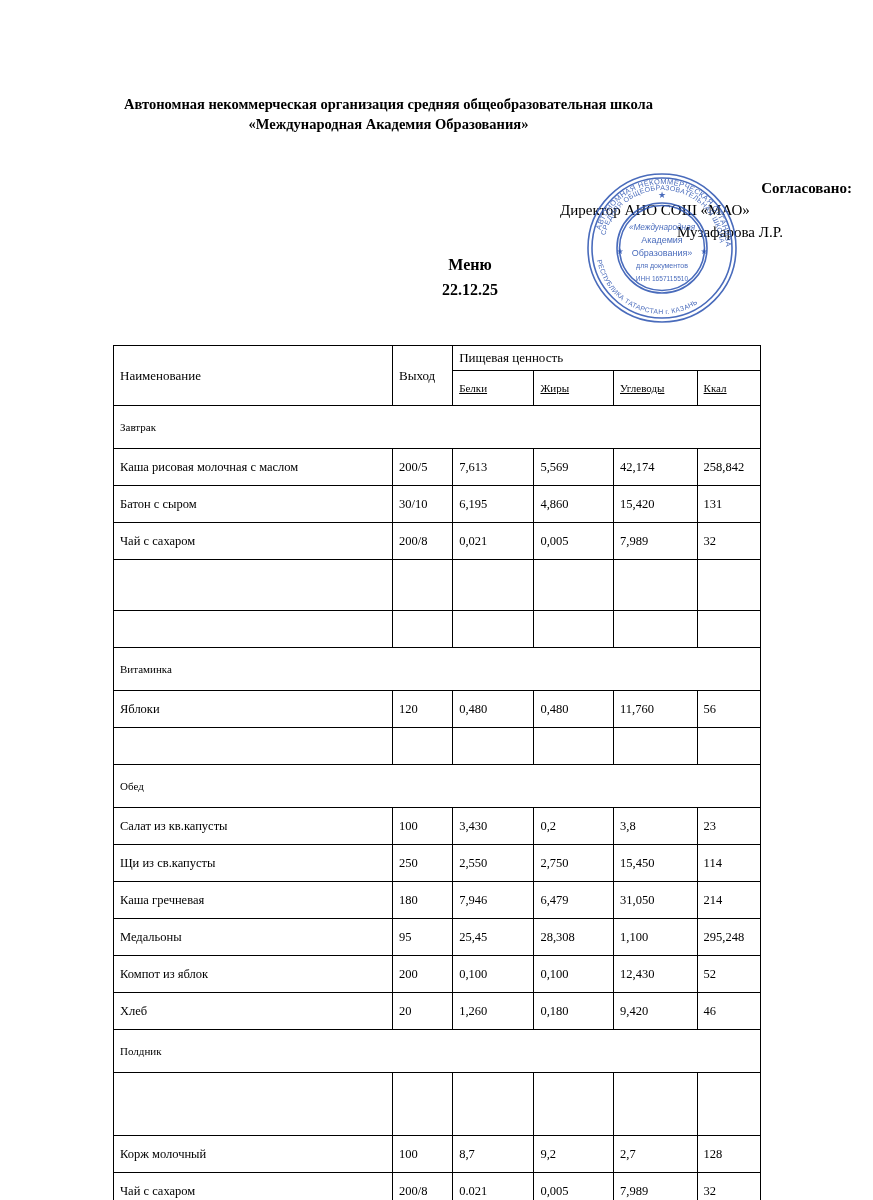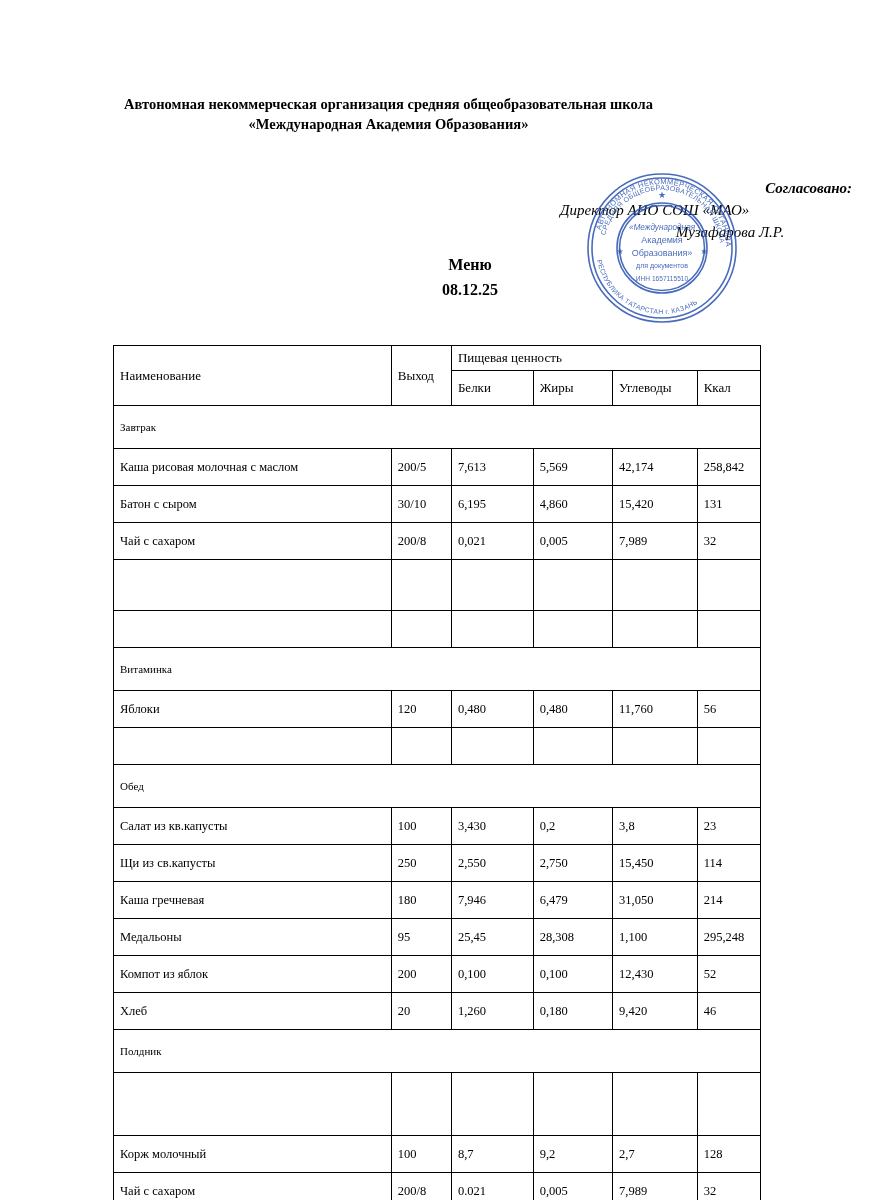--- a/index.html
+++ b/index.html
@@ -32,21 +32,20 @@
   .org-header .line2 { display: block; }
 
   
   .approval {
     position: absolute;
     top: 178px;
     left: 560px;
     width: 300px;
     font-size: 15px;
     line-height: 1.45;
-    font-style: italic;
   }
   .approval .soglasovano {
     display: block;
     font-weight: bold;
     text-align: right;
     padding-right: 8px;
   }
   .approval .director {
     display: block;
     text-align: left;
@@ -106,23 +105,24 @@
 
   th.h-name, th.h-vyhod, th.h-pv {
     font-weight: bold;
     font-size: 13px;
   }
   th.h-name { height: 44px; padding-left: 10px; }
   th.h-vyhod { text-align: center; }
   th.h-pv { padding-left: 8px; }
   th.sub {
     font-weight: bold;
-    font-size: 13px;
+    font-size: 11px;
     height: 26px;
     padding-left: 8px;
+    text-decoration: underline;
   }
   td.section {
     font-weight: bold;
     font-size: 11px;
     height: 34px;
     padding-left: 12px;
     font-family: "Liberation Serif", serif;
   }
   td.item-name { padding-left: 10px; height: 28px; }
   td.num { height: 28px; }
@@ -172,21 +172,21 @@
       <text x="80" y="100" text-anchor="middle" font-size="7">для документов</text>
       <text x="80" y="113" text-anchor="middle" font-size="6.6">ИНН 1657115510</text>
       <text x="80" y="30" text-anchor="middle" font-size="9">★</text>
       <text x="38" y="86" text-anchor="middle" font-size="8">★</text>
       <text x="122" y="86" text-anchor="middle" font-size="8">★</text>
     </g>
   </svg>
 
   <div class="menu-title">
     <span>Меню</span>
-    <span class="date">08.12.25</span>
+    <span class="date">22.12.25</span>
   </div>
 
   <table class="menu">
     <colgroup>
       <col class="col-name">
         <col class="col-vyhod">
         <col class="col-belki">
       <col class="col-zhiry">
         <col class="col-uglev">
         <col class="col-kkal">

